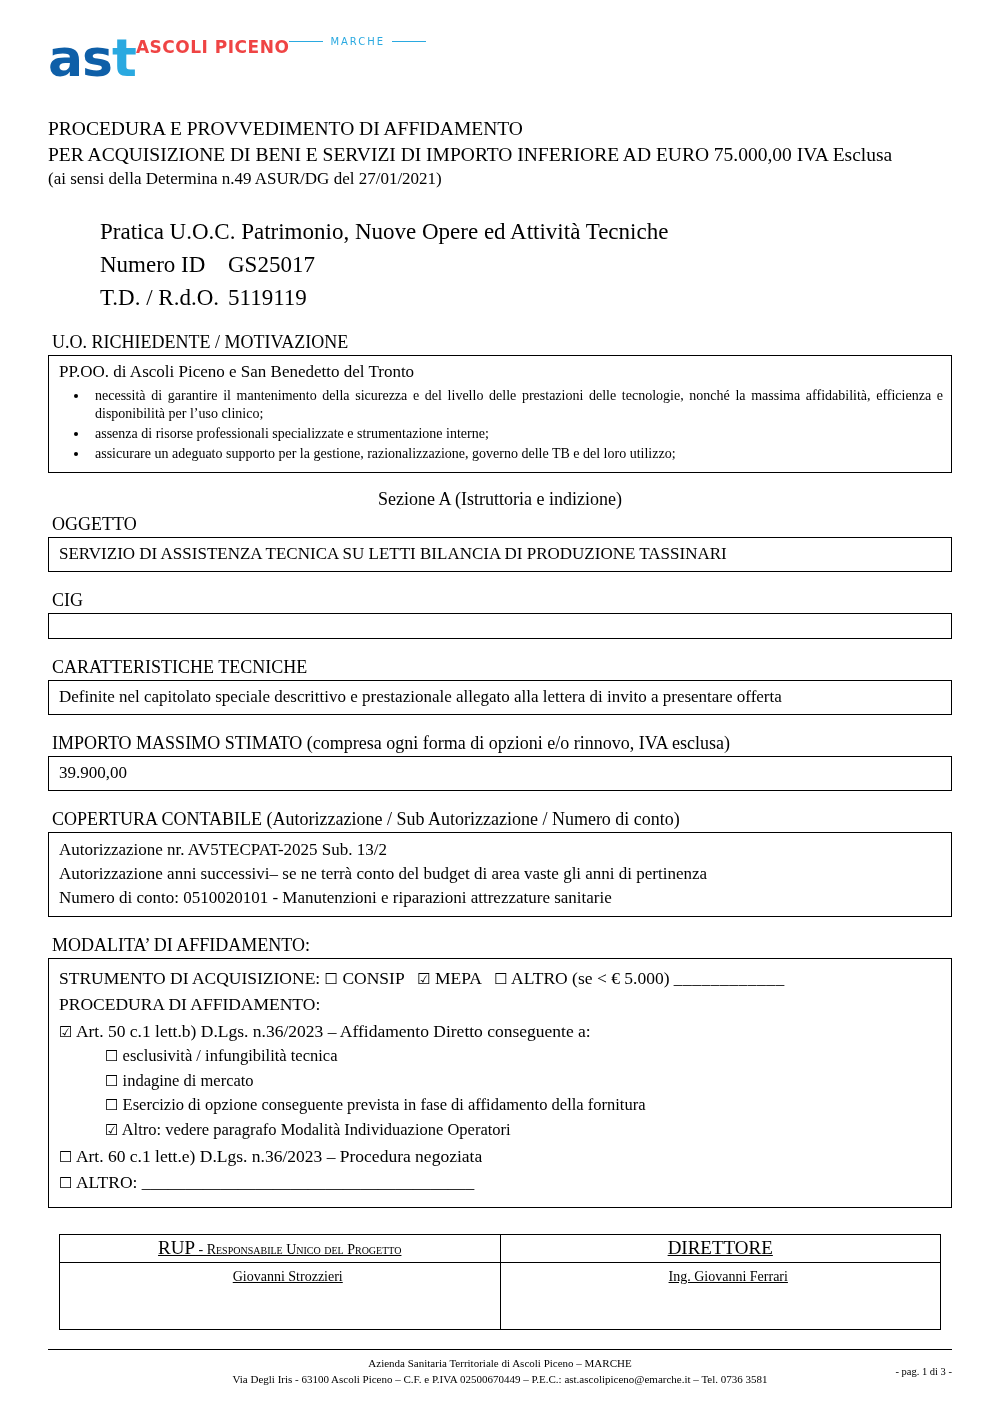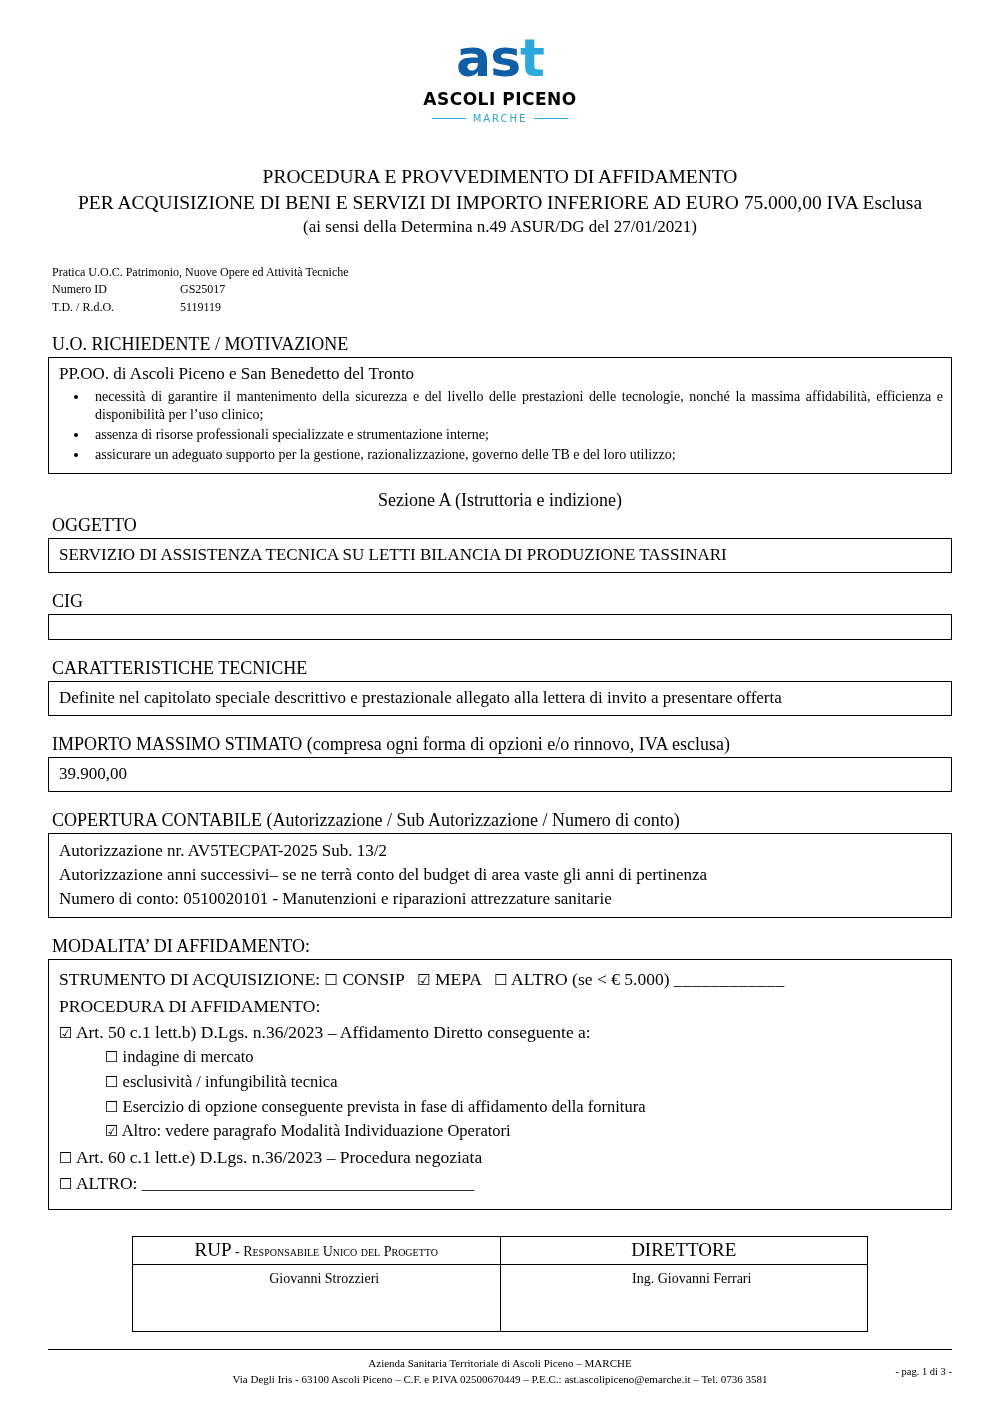--- a/index.html
+++ b/index.html
@@ -17,41 +17,41 @@
   .page {
     width: 1000px;
     height: 1414px;
     box-sizing: border-box;
     padding: 22px 48px 0 48px;
     position: relative;
   }
   
   .logo-wrap {
     display: flex;
-    flex-direction: column;
-    align-items: center;
+    flex-direction: row;
+    align-items: flex-start;
     margin-top: 10px;
   }
   .logo-mark {
     font-family: "DejaVu Sans", sans-serif;
     font-size: 52px;
     font-weight: bold;
     color: #0e5fa8;
     letter-spacing: -1px;
     line-height: 1;
     position: relative;
   }
   .logo-cross {
     color: #2aa9e0;
   }
   .logo-name {
     font-family: "DejaVu Sans", sans-serif;
     font-size: 17px;
     font-weight: bold;
-    color: #000000;
+    color: #ef4444;
     letter-spacing: 0.5px;
     margin-top: 5px;
   }
   .logo-sub-row {
     display: flex;
     align-items: center;
     gap: 7px;
     margin-top: 4px;
   }
   .logo-rule {
@@ -60,34 +60,34 @@
     background: #2aa9e0;
   }
   .logo-sub {
     font-family: "DejaVu Sans", sans-serif;
     font-size: 10px;
     color: #2aa9e0;
     letter-spacing: 2px;
   }
   
   .title-block {
-    text-align: center;
-    margin-top: 40px;
+    margin-top: 32px;
     line-height: 1.33;
   }
   .title-line1 { font-size: 19.5px; }
   .title-line2 { font-size: 19.5px; }
   .title-line3 { font-size: 17px; }
 
   
   .practice {
     margin-top: 26px;
-    font-size: 12px;
+    font-size: 23px;
     line-height: 1.42;
     padding-left: 4px;
+    margin-left: 48px;
   }
   .practice .row {
     display: flex;
   }
   .practice .lbl { min-width: 128px; }
 
   
   .sec-label {
     font-size: 18px;
     margin-top: 18px;
@@ -132,23 +132,24 @@
     font-size: 17.5px;
     line-height: 1.5;
   }
   .cb { font-family: "DejaVu Sans", sans-serif; font-size: 15px; }
   .indent2 { padding-left: 46px; font-size: 16.5px; }
   .ul-blank { letter-spacing: 0.5px; }
 
   
   table.sig {
     border-collapse: collapse;
-    width: 736px;
+    width: 882px;
     margin: 26px auto 0 auto;
     table-layout: fixed;
+    text-decoration: underline;
   }
   table.sig td {
     border: 1px solid #000;
     text-align: center;
     vertical-align: top;
   }
   td.sig-head {
     font-size: 19px;
     padding: 2px 0 3px 0;
   }
@@ -273,25 +274,25 @@
       <span>ALTRO (se &lt; € 5.000)</span>
       <span class="ul-blank">____________</span>
     </div>
     <div>PROCEDURA DI AFFIDAMENTO:</div>
     <div>
       <span class="cb">☑</span>
       <span>Art. 50 c.1 lett.b) D.Lgs. n.36/2023 – Affidamento Diretto conseguente a:</span>
     </div>
     <div class="indent2">
       <span class="cb">☐</span>
+      <span>esclusività / infungibilità tecnica</span>
+    </div>
+    <div class="indent2">
+      <span class="cb">☐</span>
       <span>indagine di mercato</span>
-    </div>
-    <div class="indent2">
-      <span class="cb">☐</span>
-      <span>esclusività / infungibilità tecnica</span>
     </div>
     <div class="indent2">
       <span class="cb">☐</span>
       <span>Esercizio di opzione conseguente prevista in fase di affidamento della fornitura</span>
     </div>
     <div class="indent2">
       <span class="cb">☑</span>
       <span>Altro: vedere paragrafo Modalità Individuazione Operatori</span>
     </div>
     <div>

